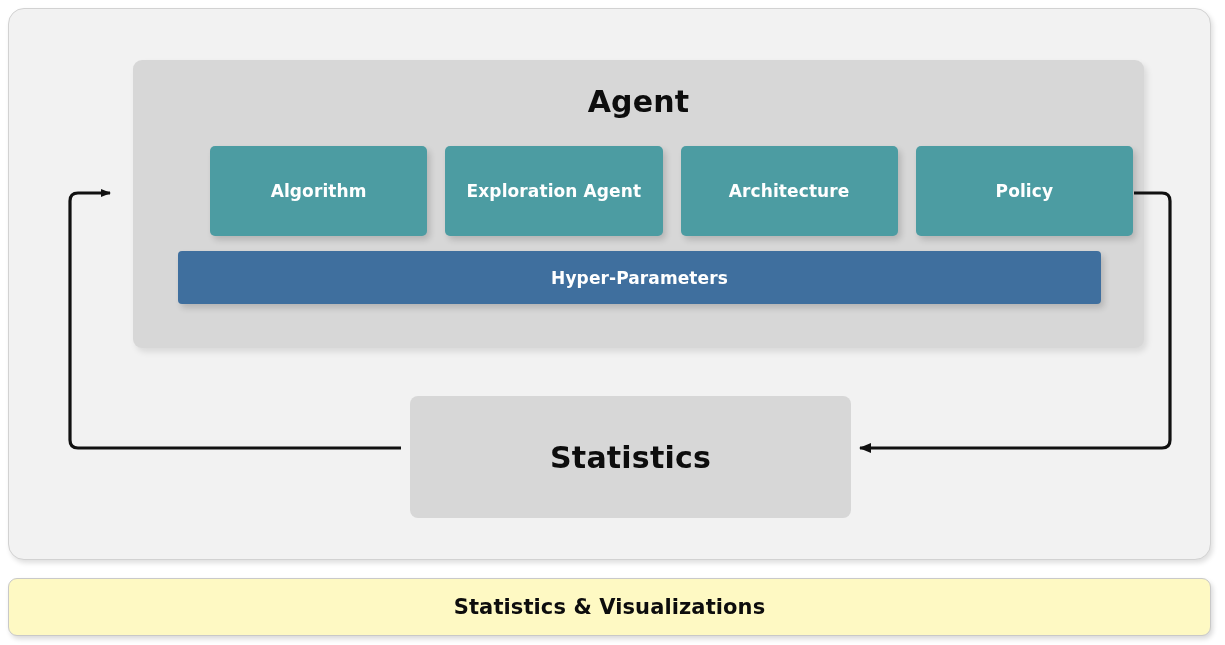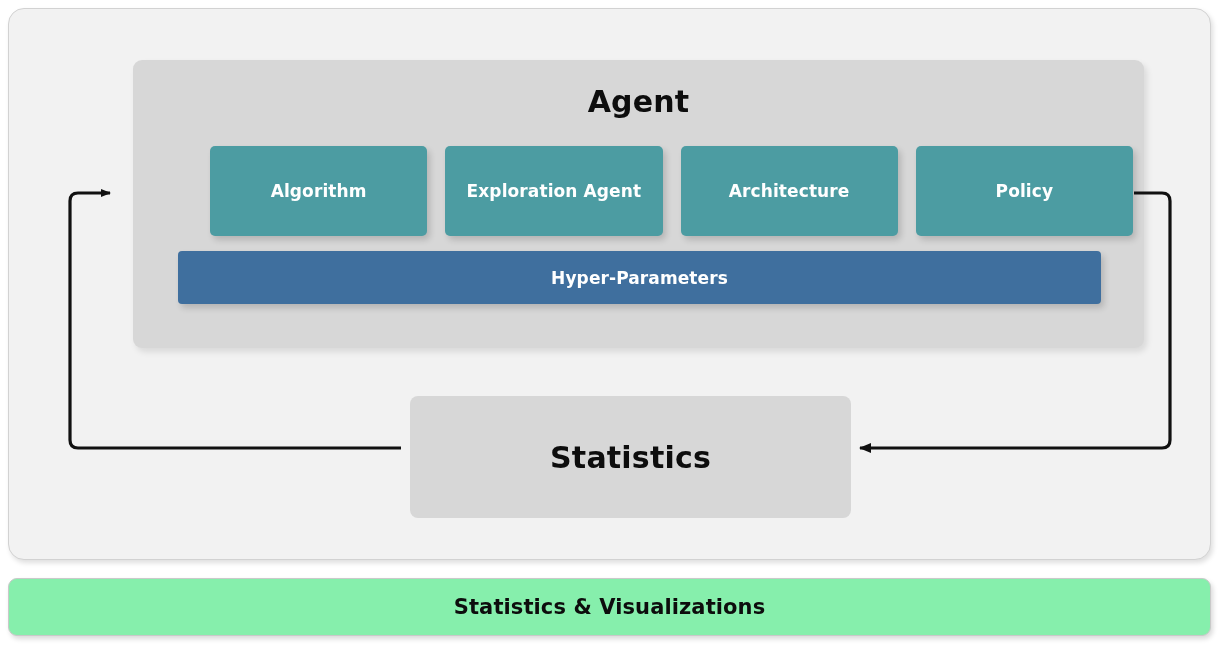--- a/index.html
+++ b/index.html
@@ -133,21 +133,21 @@
     pointer-events: none;
   }
 
   
   .stats-bar {
     position: absolute;
     left: 8px;
     top: 578px;
     width: 1203px;
     height: 58px;
-    background: #86efac;
+    background: #fef9c3;
     border: 1px solid #c9c9c9;
     border-radius: 9px;
     box-sizing: border-box;
     display: flex;
     align-items: center;
     justify-content: center;
     box-shadow: 2px 3px 5px rgba(0,0,0,0.15);
   }
   .stats-label {
     font-size: 21px;

